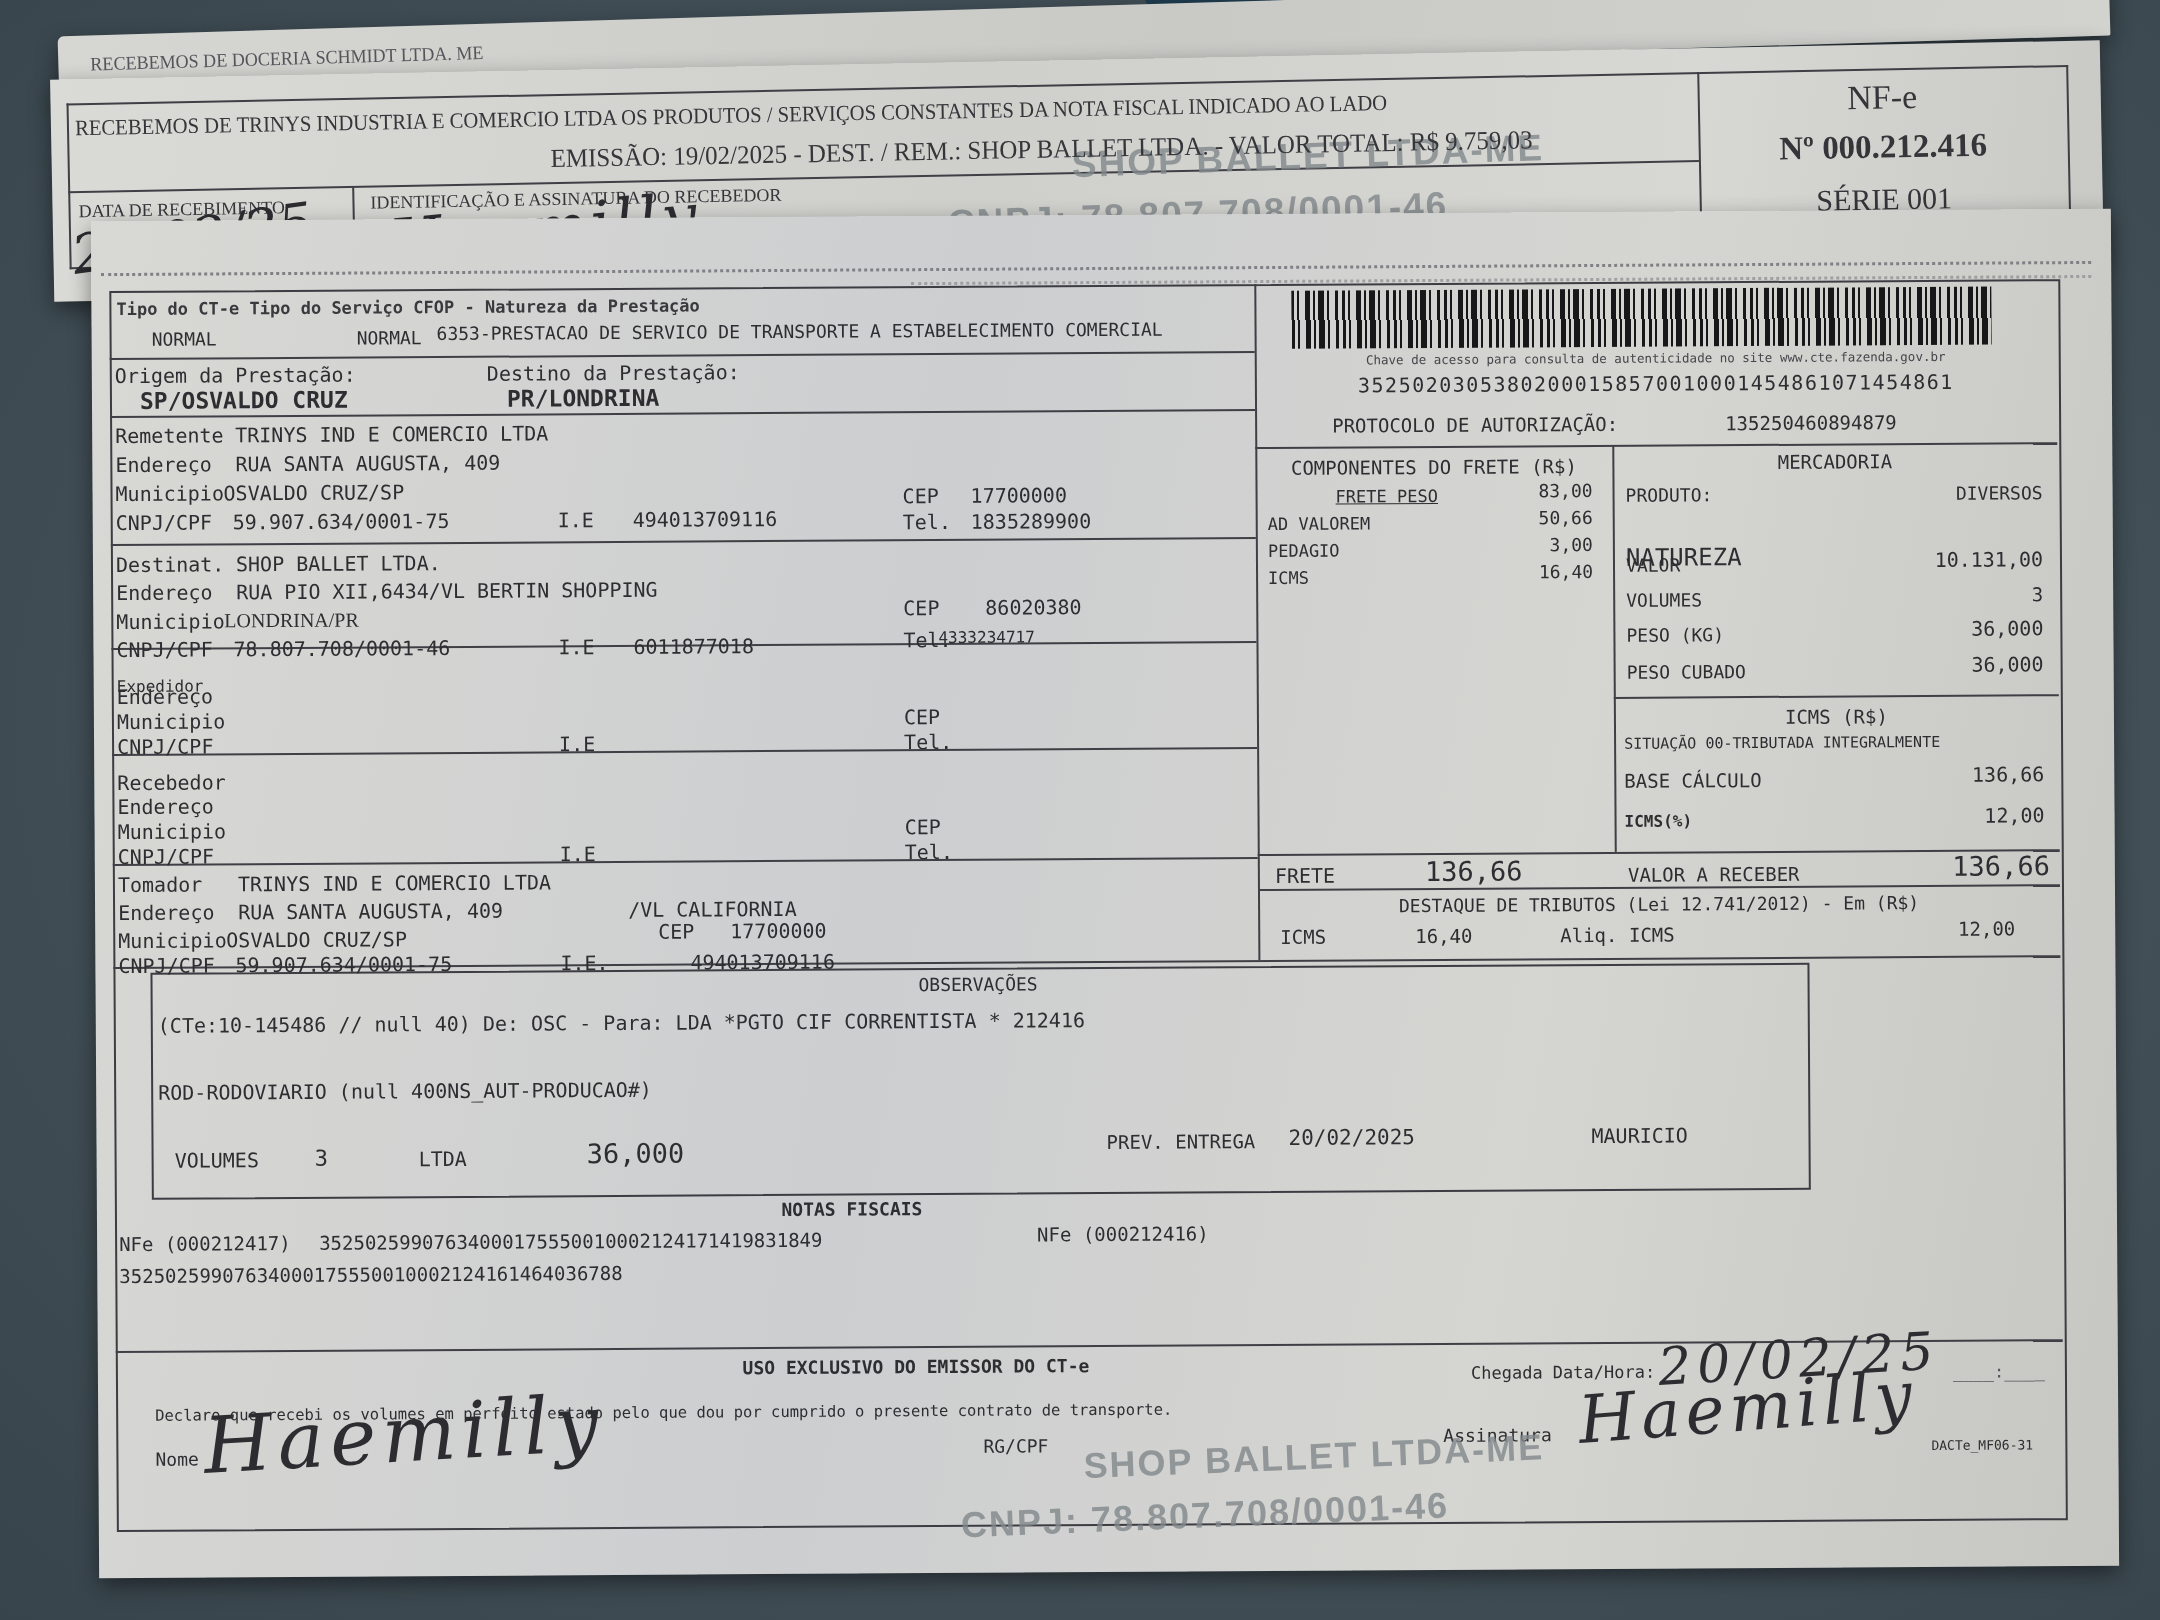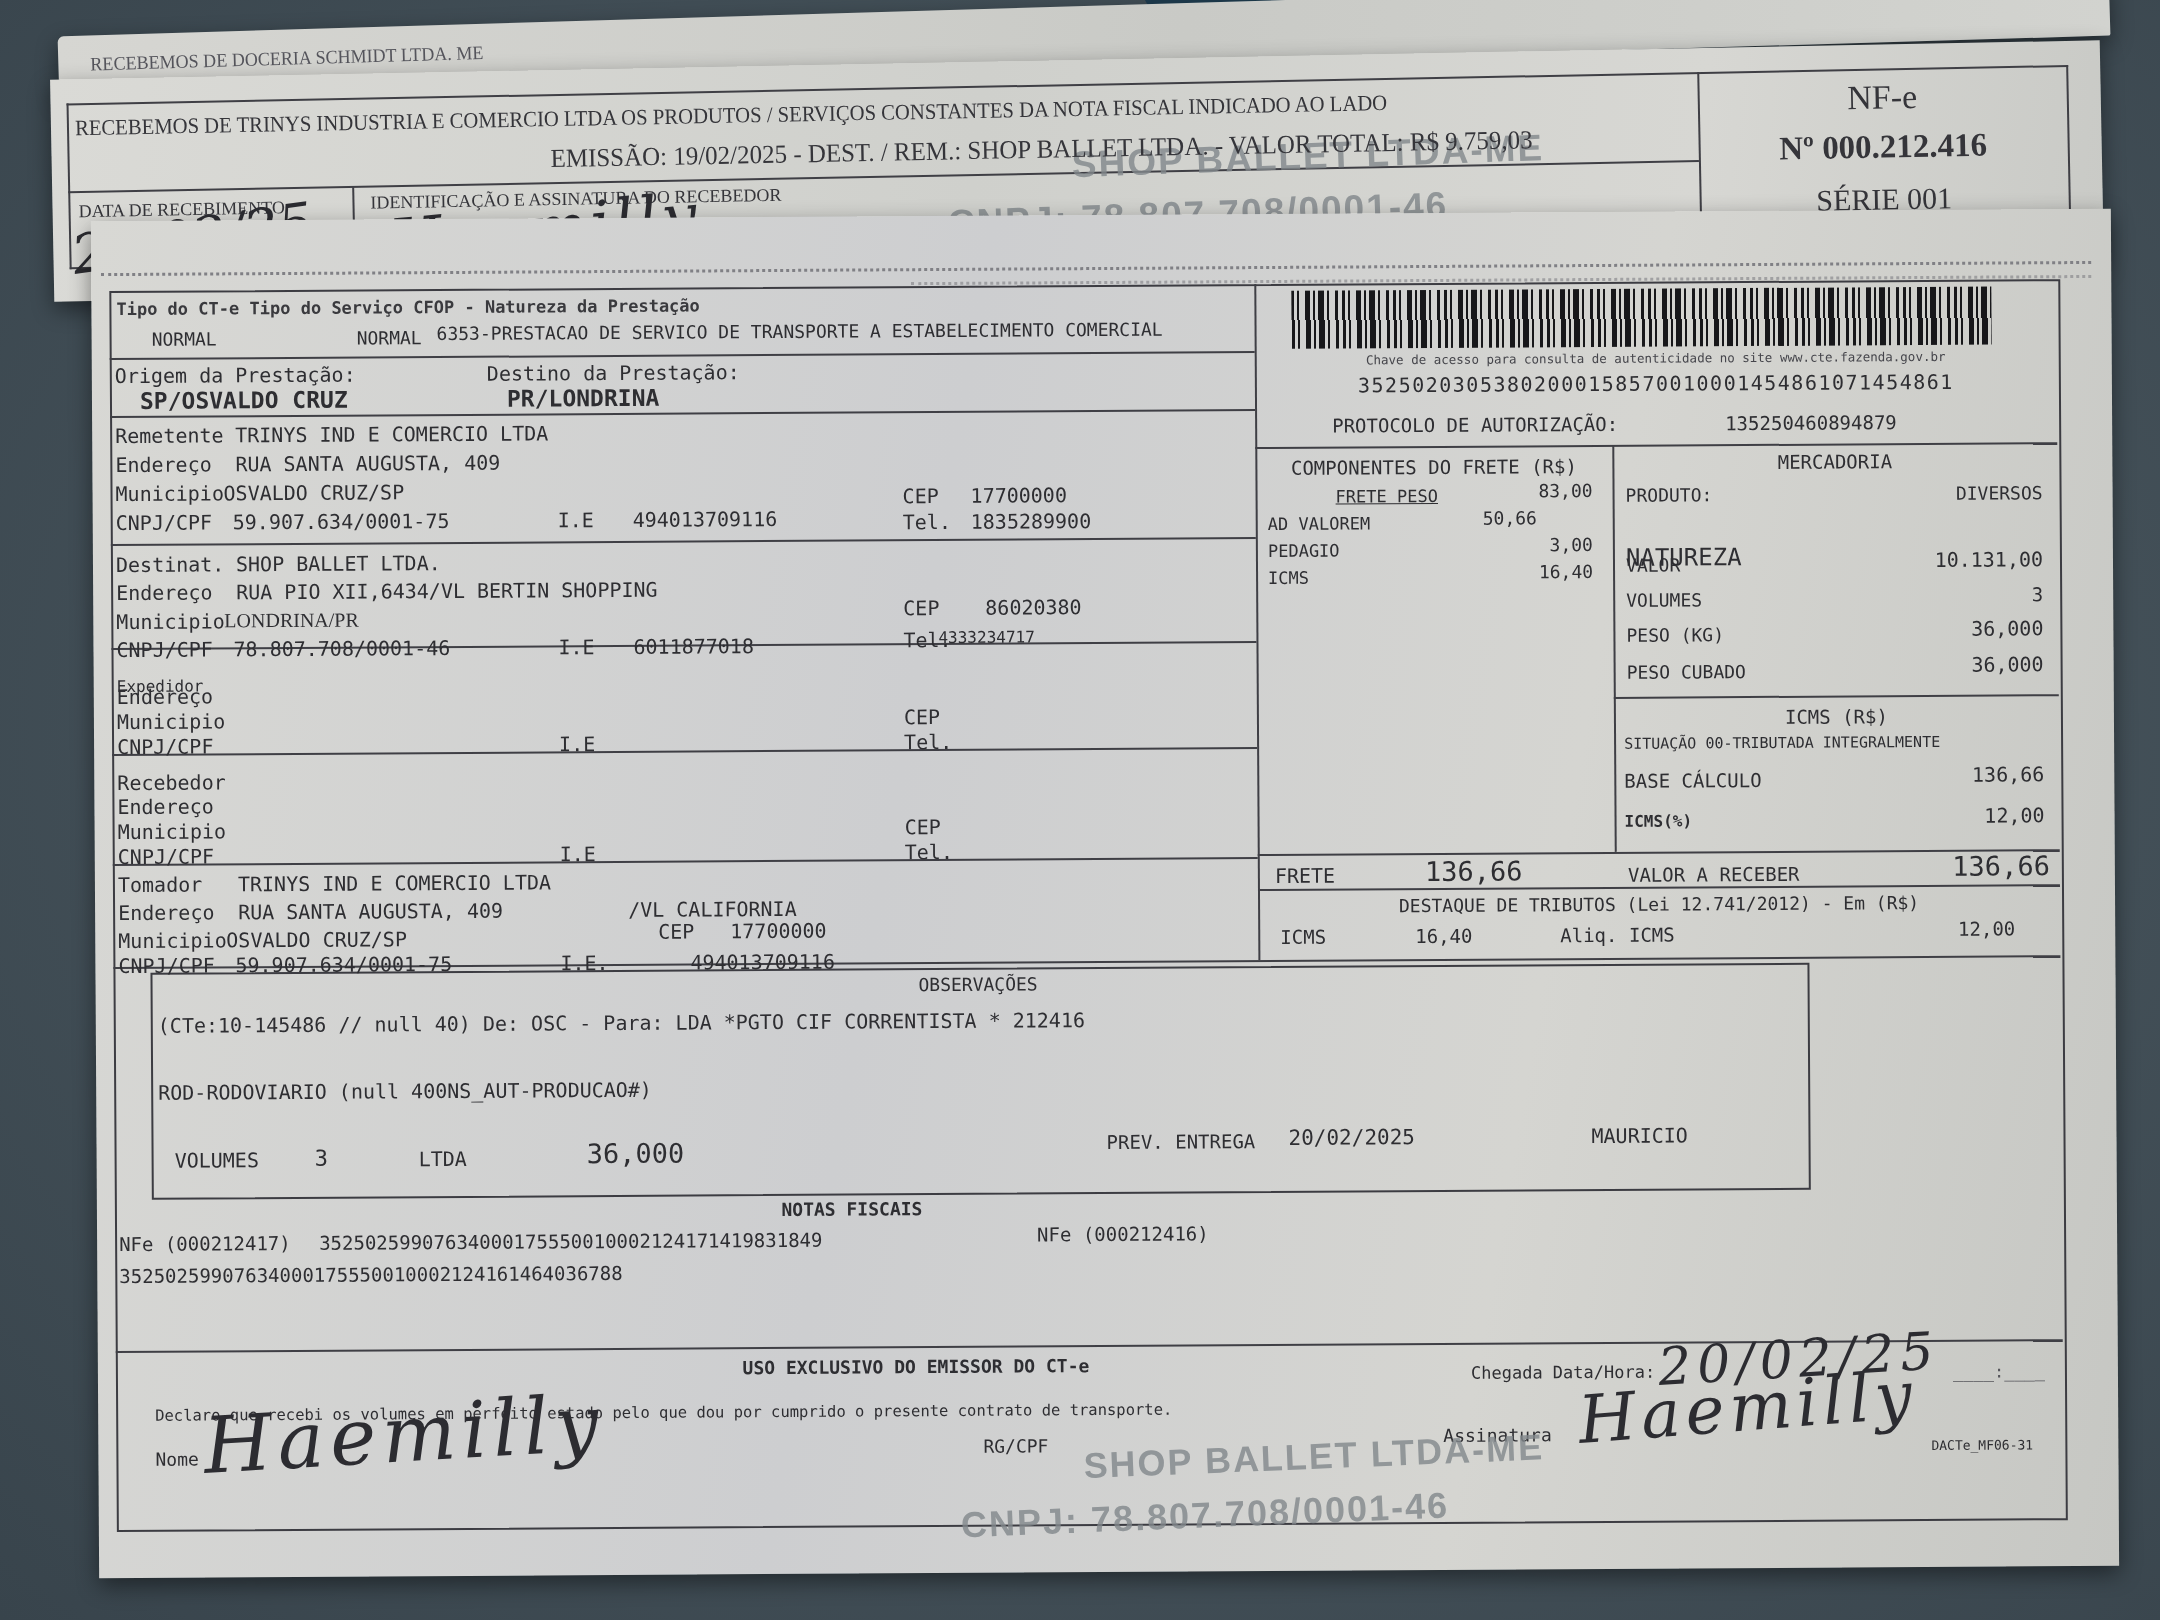--- a/index.html
+++ b/index.html
@@ -153,21 +153,21 @@
     <div class="barcode" style="left:1200px;top:77px;width:700px;height:58px;"></div>
     <span class="t mono ctr" style="left:1163px;top:139px;width:802px;font-size:12.5px;color:#45454b;">Chave de acesso para consulta de autenticidade no site www.cte.fazenda.gov.br</span>
     <span class="t mono ctr" style="left:1163px;top:160px;width:802px;font-size:20px;letter-spacing:1.5px;">35250203053802000158570010001454861071454861</span>
     <span class="t mono" style="left:1240px;top:201px;font-size:19px;">PROTOCOLO DE AUTORIZAÇÃO:</span>
     <span class="t mono" style="left:1633px;top:201px;font-size:19px;">135250460894879</span>
 
     <span class="t mono ctr" style="left:1163px;top:243px;width:357px;font-size:19px;">COMPONENTES DO FRETE (R$)</span>
     <span class="t mono" style="left:1243px;top:273px;font-size:17px;text-decoration:underline;">FRETE PESO</span>
     <span class="t mono" style="left:1390px;top:268px;width:110px;text-align:right;font-size:18px;">83,00</span>
     <span class="t mono" style="left:1175px;top:300px;font-size:17px;">AD VALOREM</span>
-    <span class="t mono" style="left:1390px;top:295px;width:110px;text-align:left;font-size:18px;">50,66</span>
+    <span class="t mono" style="left:1390px;top:295px;width:110px;text-align:right;font-size:18px;">50,66</span>
     <span class="t mono" style="left:1175px;top:327px;font-size:17px;">PEDAGIO</span>
     <span class="t mono" style="left:1390px;top:322px;width:110px;text-align:right;font-size:18px;">3,00</span>
     <span class="t mono" style="left:1175px;top:354px;font-size:17px;">ICMS</span>
     <span class="t mono" style="left:1390px;top:349px;width:110px;text-align:right;font-size:18px;">16,40</span>
     <span class="t mono" style="left:1180px;top:650px;font-size:20px;">FRETE</span>
     <span class="t mono" style="left:1330px;top:643px;font-size:27px;">136,66</span>
 
     <span class="t mono ctr" style="left:1520px;top:240px;width:445px;font-size:19px;">MERCADORIA</span>
     <span class="t mono" style="left:1533px;top:273px;font-size:18px;">PRODUTO:</span>
     <span class="t mono" style="left:1740px;top:273px;width:210px;text-align:right;font-size:18px;">DIVERSOS</span>

